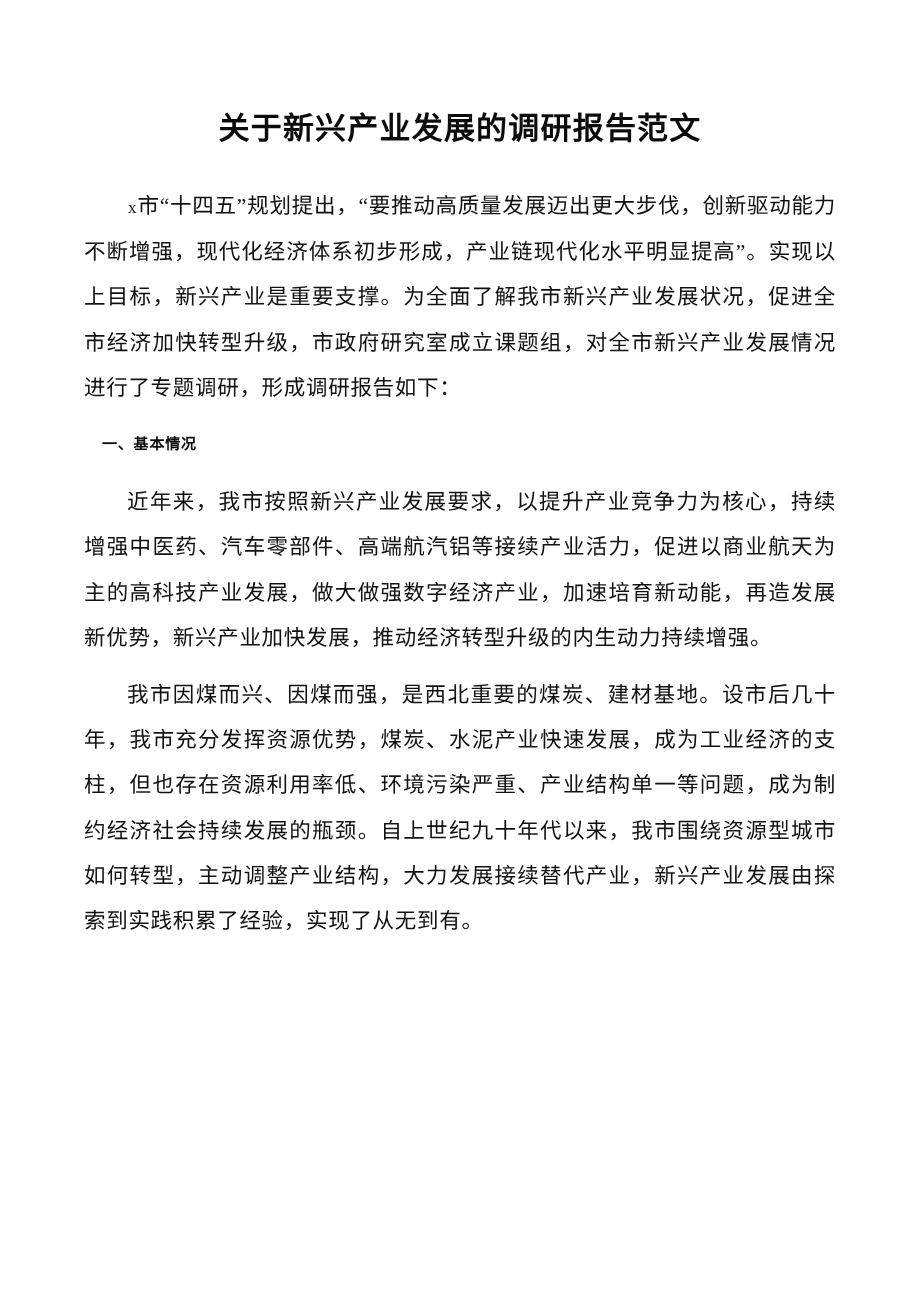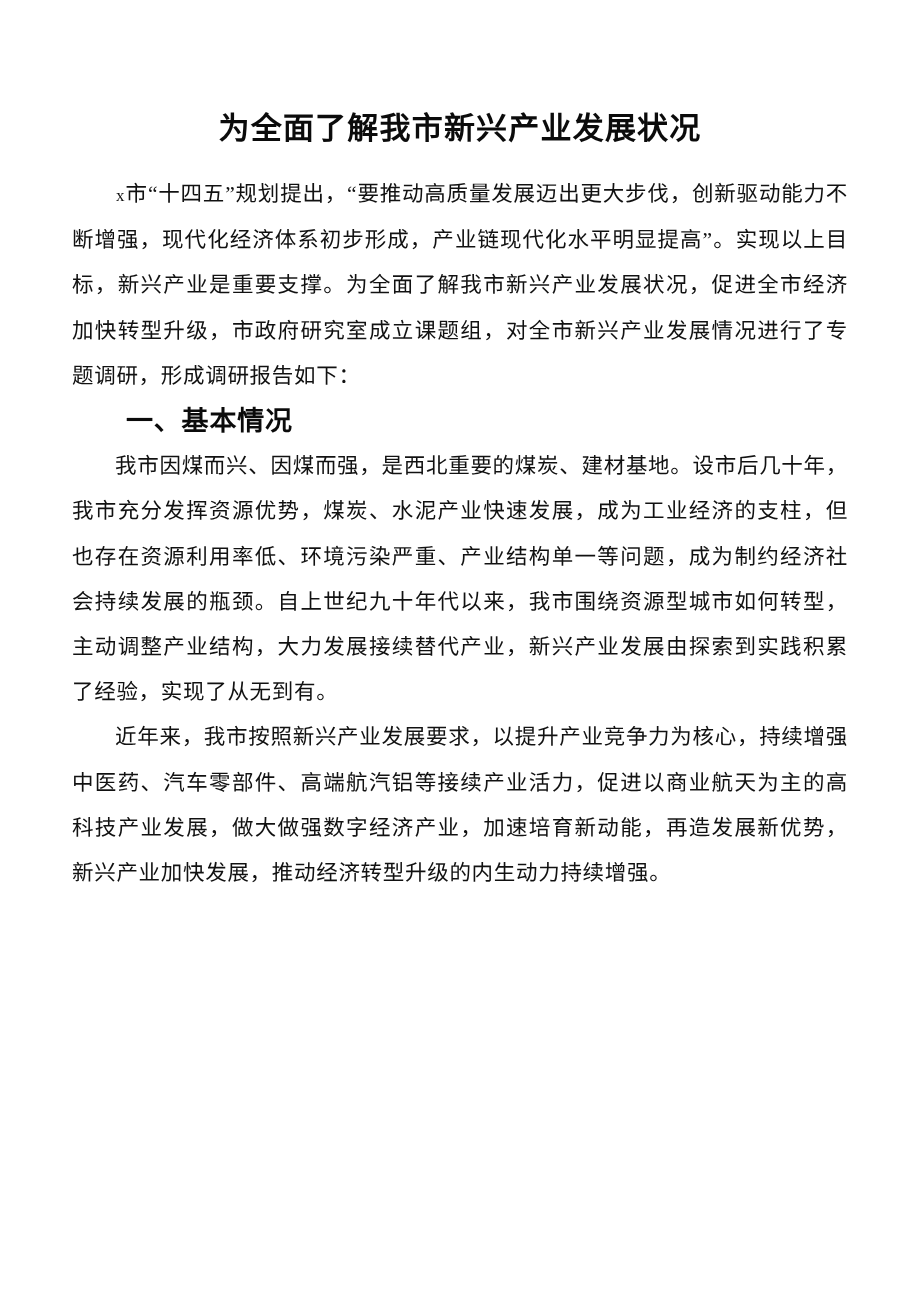--- a/index.html
+++ b/index.html
@@ -45,21 +45,21 @@
 
   
   .body-block {
     position: absolute;
     left: 0;
     top: 172px;
     width: 776px;
   }
 
   p.para {
-    margin: 0;
+    margin: 12px;
     padding: 0;
     font-family: "Liberation Serif", "DejaVu Serif", serif;
     font-size: 21.5px;
     line-height: 45.2px;
     color: #111111;
     text-align: justify;
     text-justify: inter-character;
     text-indent: 2em;
     letter-spacing: 0.7px;
     word-break: break-all;
@@ -67,52 +67,52 @@
   }
 
   p.para.tight {
     text-align: justify;
   }
 
   
   p.section-heading {
     margin: 0;
     padding: 0;
-    font-family: Liberation Sans, sans-serif;
+    font-family: Liberation Mono, monospace;
     font-weight: bold;
-    font-size: 27px;
+    font-size: 15px;
     line-height: 45.2px;
     color: #0b0b0b;
     text-indent: 2em;
     letter-spacing: 0.8px;
   }
 
   
   .tok {
     font-family: "Liberation Serif", "DejaVu Serif", serif;
     font-size: 17px;
     letter-spacing: 0;
     padding: 0 1px;
   }
 </style>
 </head>
 <body>
 
 <div class="page">
   <div class="content">
 
-    <h1 class="doc-title">为全面了解我市新兴产业发展状况</h1>
+    <h1 class="doc-title">关于新兴产业发展的调研报告范文</h1>
 
     <div class="body-block">
 
       <p class="para"><span class="tok">x</span>市“十四五”规划提出，“要推动高质量发展迈出更大步伐，创新驱动能力不断增强，现代化经济体系初步形成，产业链现代化水平明显提高”。实现以上目标，新兴产业是重要支撑。为全面了解我市新兴产业发展状况，促进全市经济加快转型升级，市政府研究室成立课题组，对全市新兴产业发展情况进行了专题调研，形成调研报告如下：</p>
 
       <p class="section-heading">一、基本情况</p>
 
+      <p class="para">近年来，我市按照新兴产业发展要求，以提升产业竞争力为核心，持续增强中医药、汽车零部件、高端航汽铝等接续产业活力，促进以商业航天为主的高科技产业发展，做大做强数字经济产业，加速培育新动能，再造发展新优势，新兴产业加快发展，推动经济转型升级的内生动力持续增强。</p>
+
       <p class="para">我市因煤而兴、因煤而强，是西北重要的煤炭、建材基地。设市后几十年，我市充分发挥资源优势，煤炭、水泥产业快速发展，成为工业经济的支柱，但也存在资源利用率低、环境污染严重、产业结构单一等问题，成为制约经济社会持续发展的瓶颈。自上世纪九十年代以来，我市围绕资源型城市如何转型，主动调整产业结构，大力发展接续替代产业，新兴产业发展由探索到实践积累了经验，实现了从无到有。</p>
-
-      <p class="para">近年来，我市按照新兴产业发展要求，以提升产业竞争力为核心，持续增强中医药、汽车零部件、高端航汽铝等接续产业活力，促进以商业航天为主的高科技产业发展，做大做强数字经济产业，加速培育新动能，再造发展新优势，新兴产业加快发展，推动经济转型升级的内生动力持续增强。</p>
 
 
 
     </div>
   </div>
 </div>
 
 </body></html>

